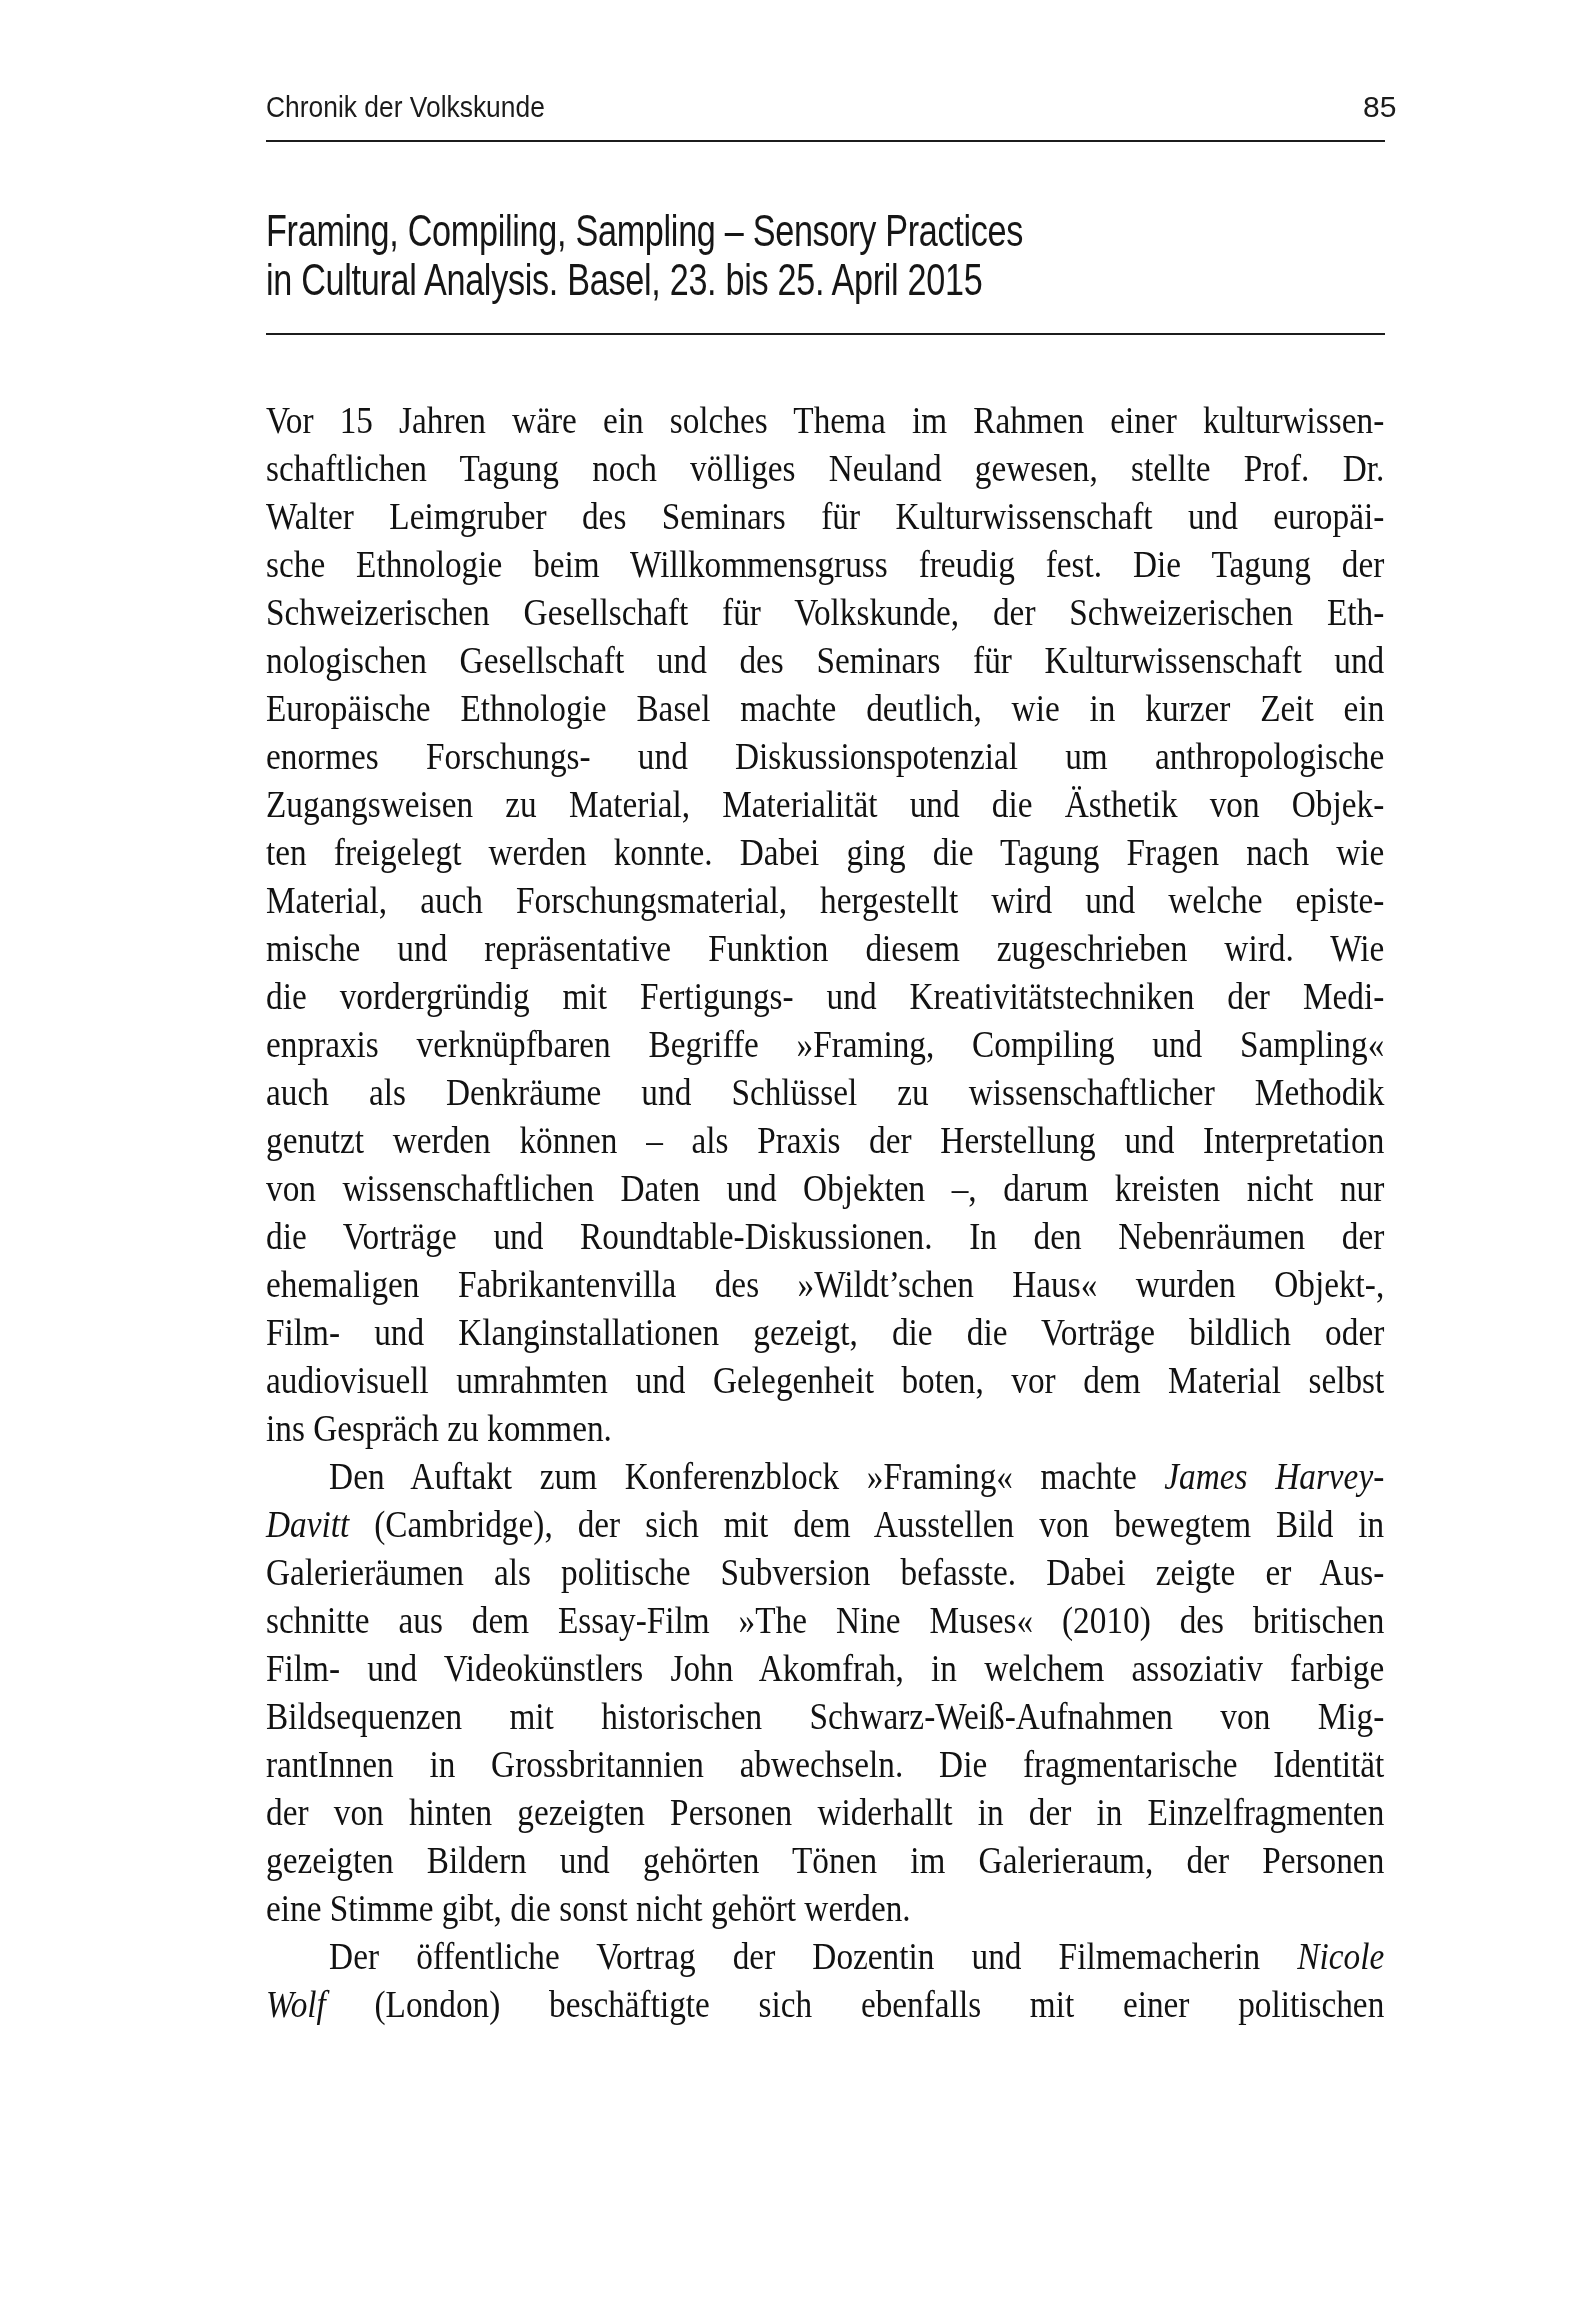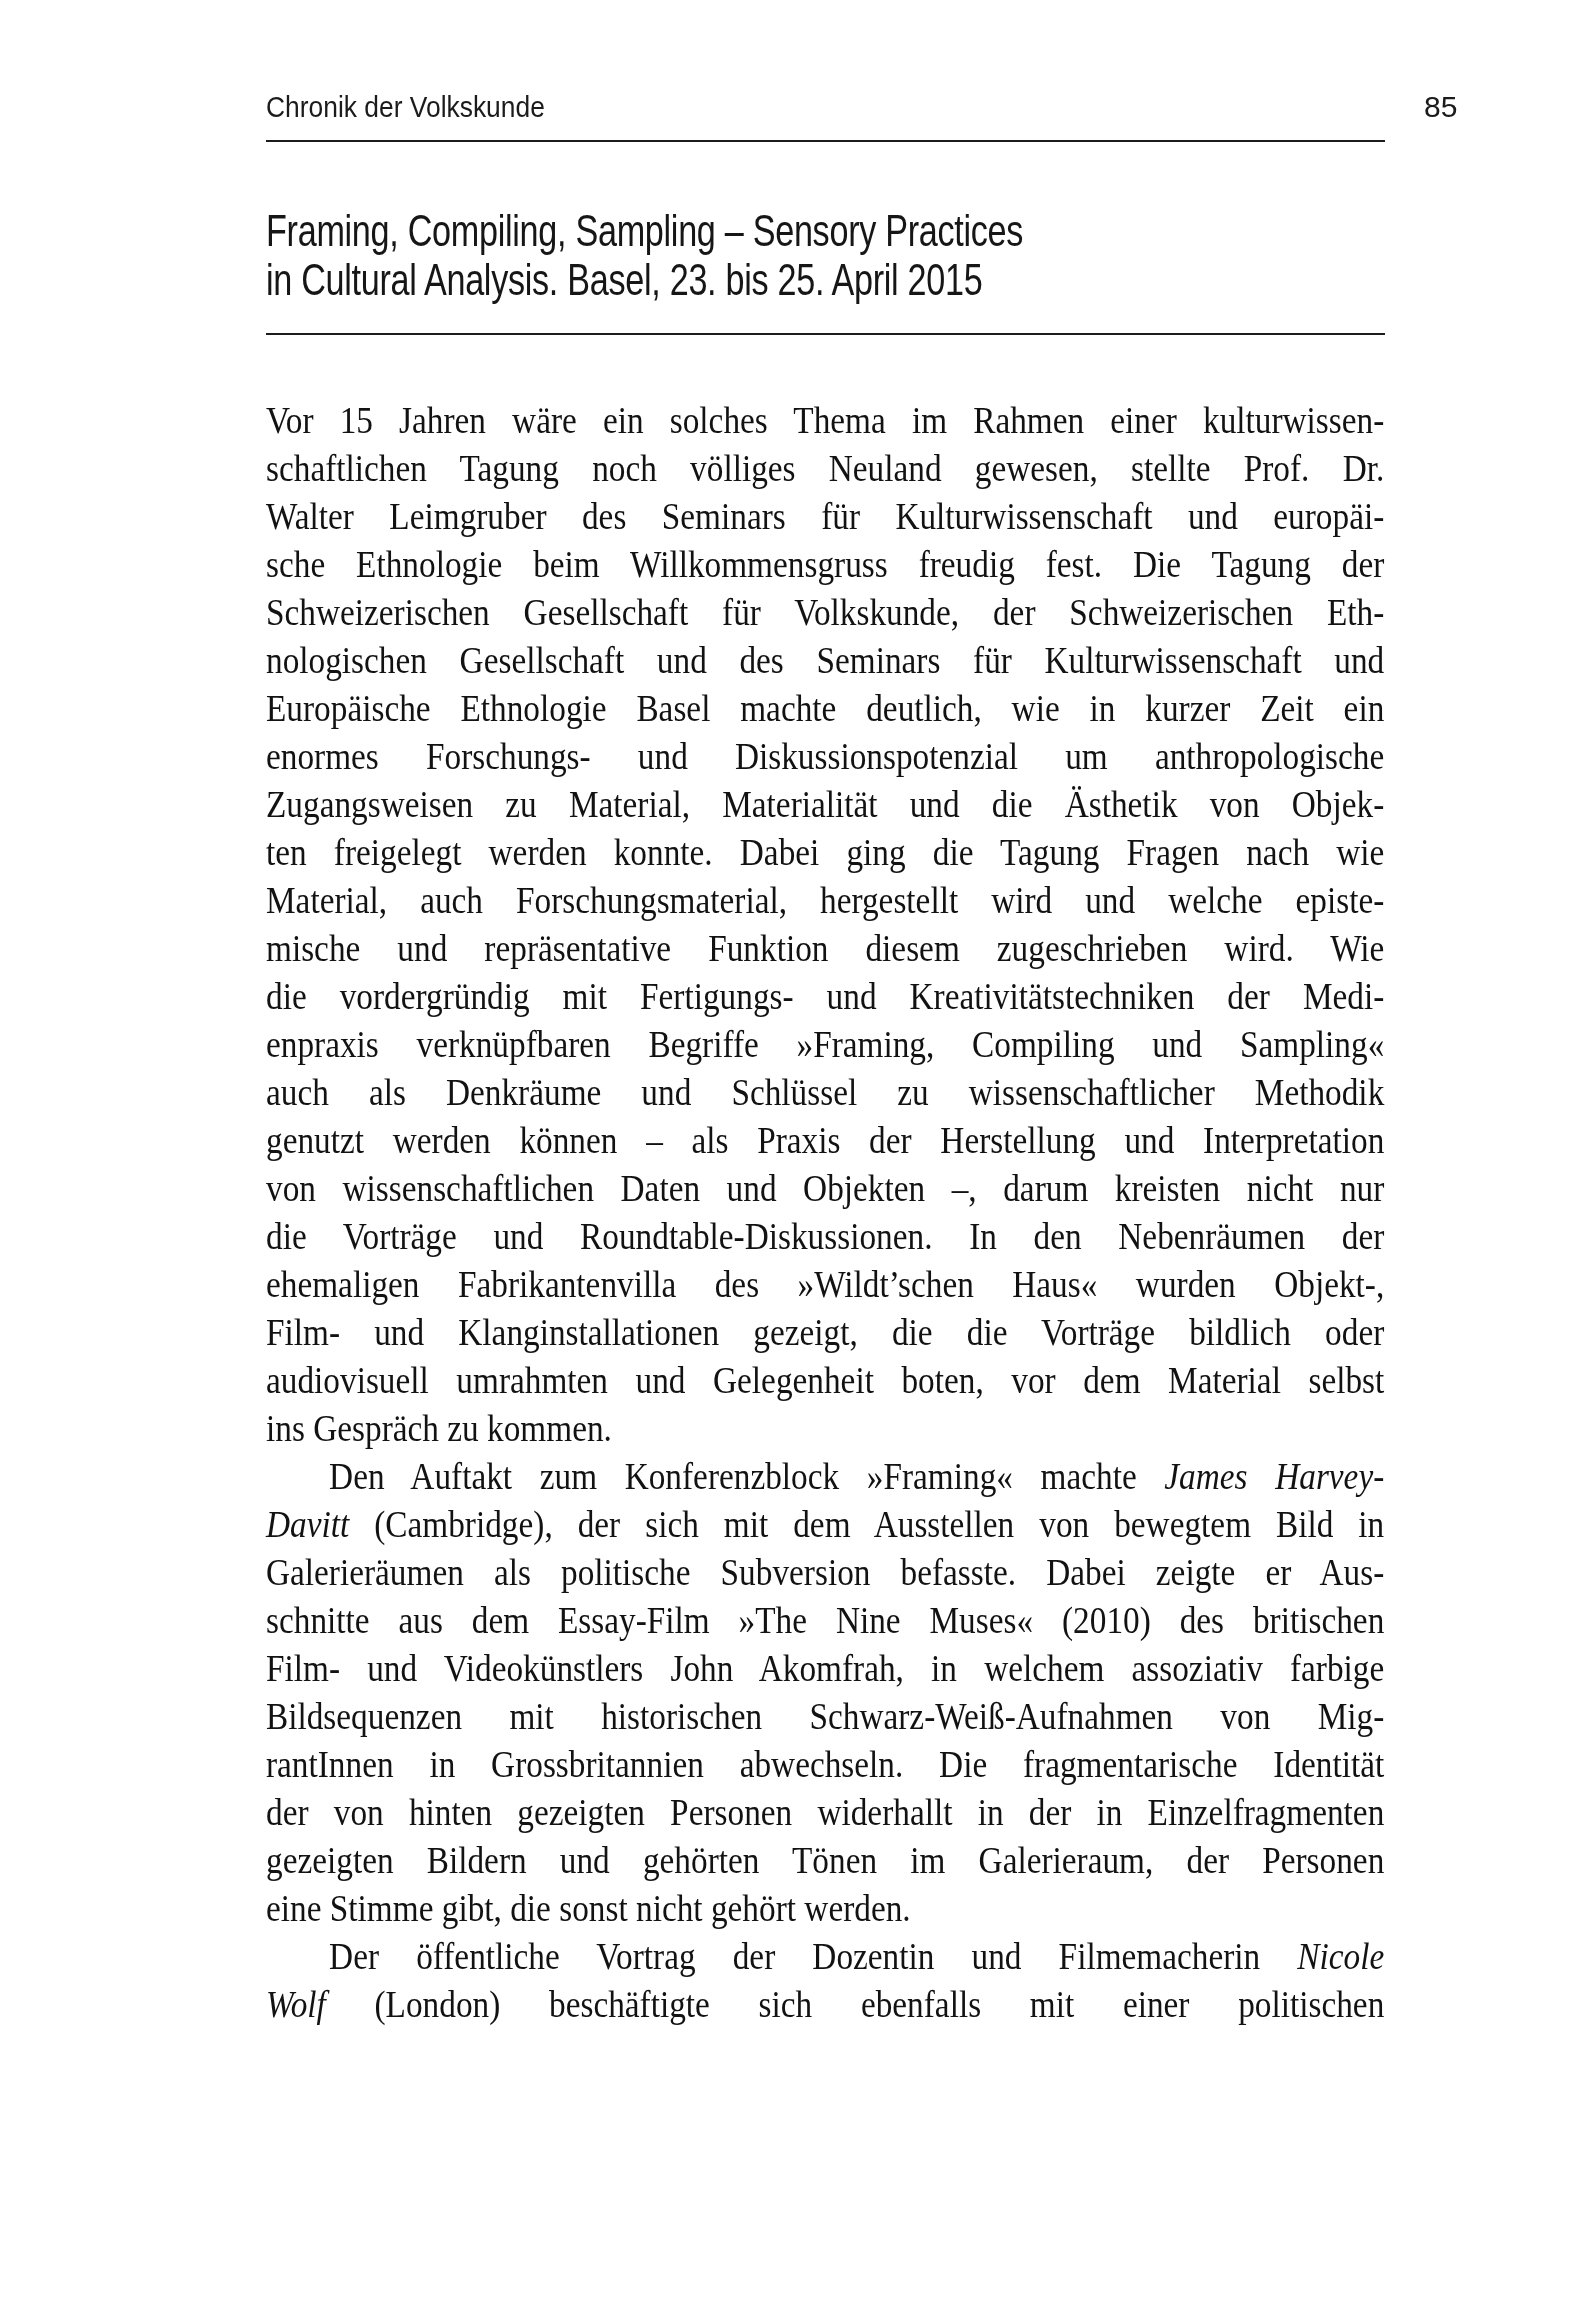--- a/index.html
+++ b/index.html
@@ -15,21 +15,21 @@
     left: 266px;
     top: 92px;
     font: 400 30px/30px "Liberation Sans", sans-serif;
     color: #1b1b1b;
     transform: scaleX(0.88);
     transform-origin: left top;
     white-space: nowrap;
   }
   .page-number {
     position: absolute;
-    left: 1424px;
+    left: 1363px;
     top: 92px;
     font: 400 30px/30px "Liberation Sans", sans-serif;
     color: #1b1b1b;
   }
   .rule {
     position: absolute;
     left: 266px;
     width: 1119px;
     height: 2.4px;
     background: #1c1c1c;

